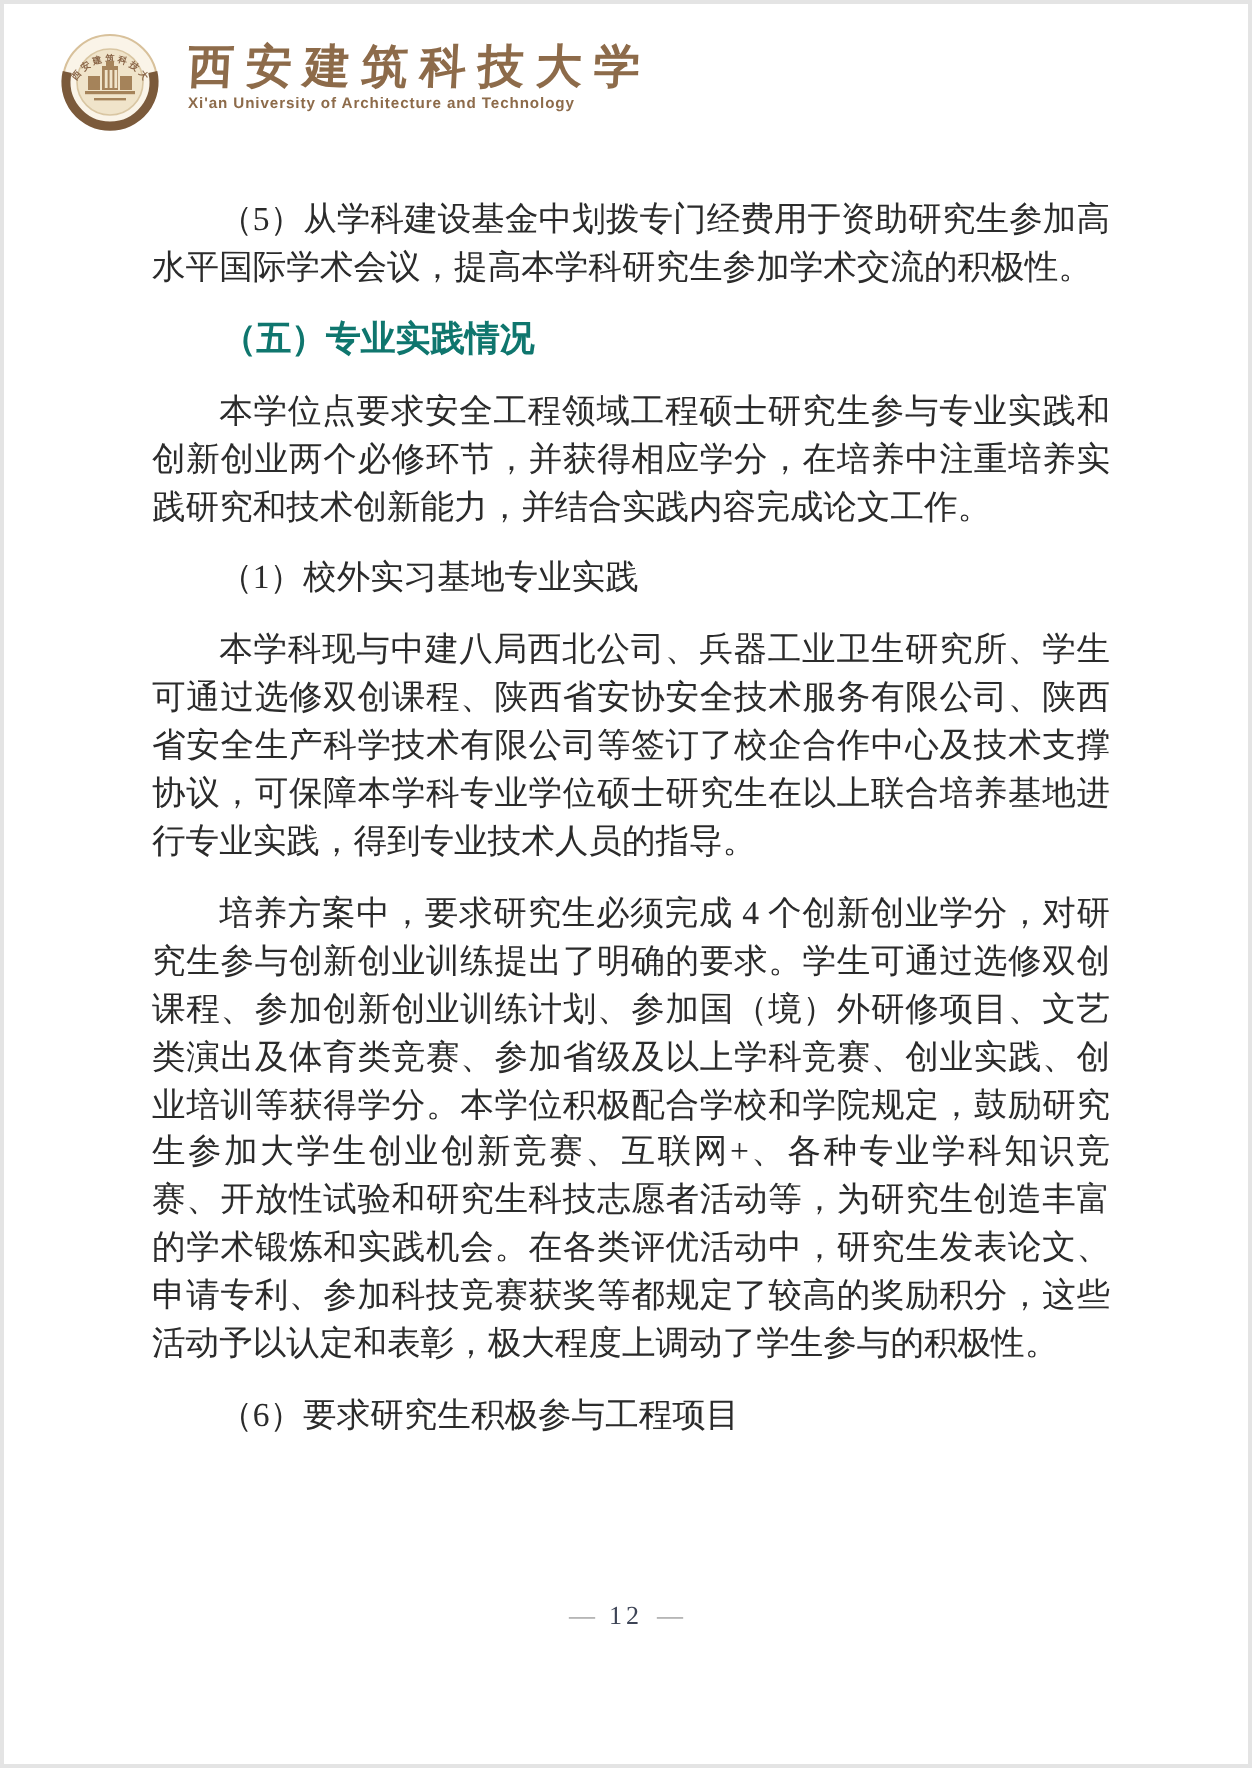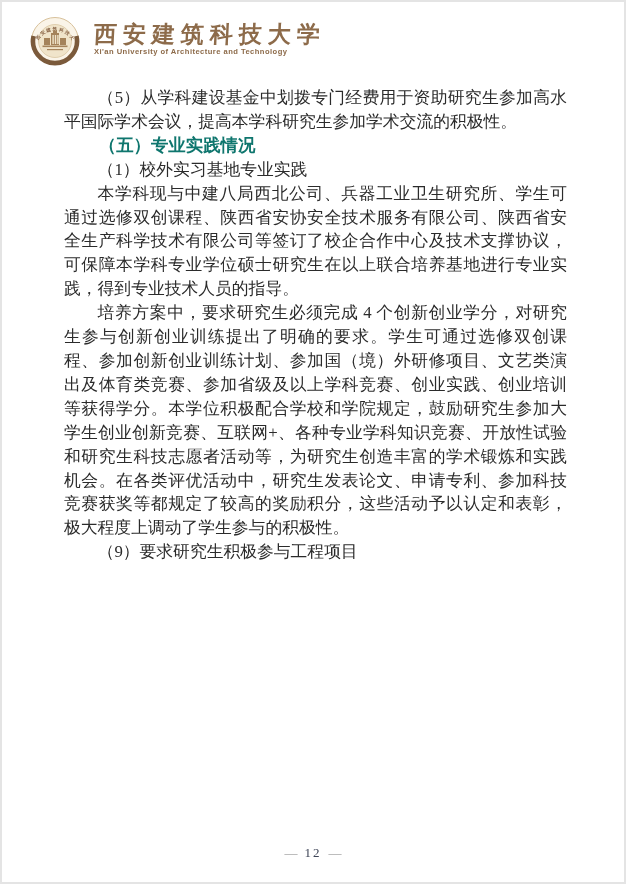--- a/index.html
+++ b/index.html
@@ -44,31 +44,31 @@
   .content {
     position:absolute;
     top:84px; left:62px;
     width:503px;
     font-size:16.8px;
     line-height:23.9px;
     color:#2b2b2b;
     text-align:justify;
     text-justify:inter-ideograph;
   }
-  .content p { margin:0; text-indent:2em; }
+  .content p { margin:12px; text-indent:2em; }
   .content p.heading {
     font-weight:bold;
     color:#0f766e;
     font-size:17.4px;
   }
 
   
   .footer {
     position:absolute;
-    top:842px; left:0; width:100%;
+    top:797px; left:0; width:100%;
     text-align:center;
     font-size:13px;
     line-height:18px;
   }
   .footer .dash { color:#9a9a9a; padding:0 7px; }
   .footer .num { color:#3d4456; letter-spacing:2px; }
 </style>
 </head>
 <body>
 
@@ -106,23 +106,24 @@
     </svg>
     <div class="title-block">
       <div class="uni-zh">西安建筑科技大学</div>
       <div class="uni-en">Xi'an University of Architecture and Technology</div>
     </div>
   </div>
 
   <div class="content">
     <p class="body">（5）从学科建设基金中划拨专门经费用于资助研究生参加高水平国际学术会议，提高本学科研究生参加学术交流的积极性。</p>
     <p class="heading">（五）专业实践情况</p>
+    <p class="body">本学位点要求安全工程领域工程硕士研究生参与专业实践和创新创业两个必修环节，并获得相应学分，在培养中注重培养实践研究和技术创新能力，并结合实践内容完成论文工作。</p>
     <p class="sub">（1）校外实习基地专业实践</p>
     <p class="body">本学科现与中建八局西北公司、兵器工业卫生研究所、学生可通过选修双创课程、陕西省安协安全技术服务有限公司、陕西省安全生产科学技术有限公司等签订了校企合作中心及技术支撑协议，可保障本学科专业学位硕士研究生在以上联合培养基地进行专业实践，得到专业技术人员的指导。</p>
     <p class="body">培养方案中，要求研究生必须完成 4 个创新创业学分，对研究生参与创新创业训练提出了明确的要求。学生可通过选修双创课程、参加创新创业训练计划、参加国（境）外研修项目、文艺类演出及体育类竞赛、参加省级及以上学科竞赛、创业实践、创业培训等获得学分。本学位积极配合学校和学院规定，鼓励研究生参加大学生创业创新竞赛、互联网+、各种专业学科知识竞赛、开放性试验和研究生科技志愿者活动等，为研究生创造丰富的学术锻炼和实践机会。在各类评优活动中，研究生发表论文、申请专利、参加科技竞赛获奖等都规定了较高的奖励积分，这些活动予以认定和表彰，极大程度上调动了学生参与的积极性。</p>
-    <p class="sub">（9）要求研究生积极参与工程项目</p>
+    <p class="sub">（6）要求研究生积极参与工程项目</p>
   </div>
 
   <div class="footer">
     <span class="dash">—</span><span class="num">12</span><span class="dash">—</span>
   </div>
 
 </div>
 
 </body></html>

